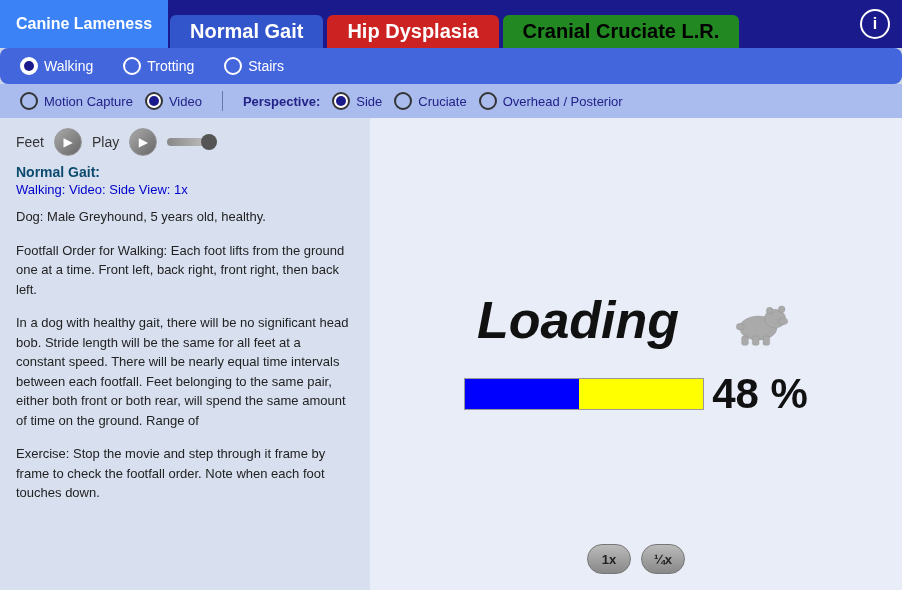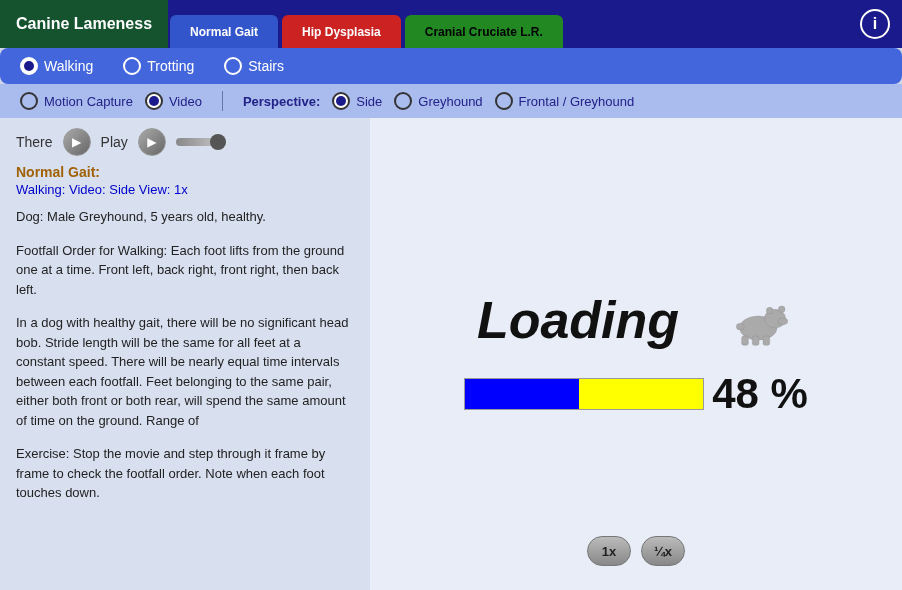--- a/index.html
+++ b/index.html
@@ -6,35 +6,35 @@
     body { width: 902px; height: 590px; overflow: hidden; font-family: Arial, sans-serif; background: #d0d8e8; }
 
     
     #top-nav {
       display: flex;
       align-items: stretch;
       background: #1a1a8c;
       height: 48px;
     }
     #app-title {
-      background: #14532d;
+      background: #3b82f6;
       color: white;
       font-weight: bold;
       font-size: 16px;
       padding: 0 16px;
       display: flex;
       align-items: center;
       white-space: nowrap;
     }
     .nav-tab {
       display: flex;
       align-items: center;
       justify-content: center;
       padding: 0 20px;
-      font-size: 12px;
+      font-size: 20px;
       font-weight: bold;
       cursor: pointer;
       border-radius: 6px 6px 0 0;
       margin: 15px 2px 0;
     }
     .nav-tab-active {
       background: #3355cc;
       color: white;
     }
     .nav-tab-red {
@@ -173,21 +173,21 @@
     }
     .volume-knob {
       width: 16px; height: 16px;
       border-radius: 50%;
       background: #555;
       position: absolute;
       top: -4px;
       right: 0;
     }
     #text-title {
-      color: #a16207;
+      color: #0c4a6e;
       font-weight: bold;
       font-size: 14px;
       margin-bottom: 2px;
     }
     #text-subtitle {
       color: #0000cc;
       font-size: 13px;
       margin-bottom: 10px;
     }
     #scroll-area {
@@ -265,21 +265,21 @@
       background: #ffff00;
     }
     #percent-text {
       font-size: 42px;
       font-weight: bold;
       color: #111;
     }
 
     #bottom-controls {
       position: absolute;
-      bottom: 24px;
+      bottom: 16px;
       display: flex;
       gap: 10px;
     }
     .speed-btn {
       width: 44px; height: 30px;
       border-radius: 16px;
       background: linear-gradient(to bottom, #bbb, #888);
       border: 1px solid #777;
       display: flex; align-items: center; justify-content: center;
       cursor: pointer;
@@ -340,33 +340,33 @@
   <div class="divider-v"></div>
   <span class="perspective-label">Perspective:</span>
   <div class="radio-item2">
     <div class="radio-circle" style="border-color:#333;">
       <div class="radio-circle-inner" style="background:#1a1a8c;"></div>
     </div>
     <span>Side</span>
   </div>
   <div class="radio-item2">
     <div class="radio-circle-empty" style="border-color:#333;"></div>
-    <span>Greyhound</span>
+    <span>Cruciate</span>
   </div>
   <div class="radio-item2">
     <div class="radio-circle-empty" style="border-color:#333;"></div>
-    <span>Frontal / Greyhound</span>
+    <span>Overhead / Posterior</span>
   </div>
 </div>
 
 <div id="main-content">
 
   <div id="left-panel">
     <div id="audio-controls">
-      <span class="audio-label">There</span>
+      <span class="audio-label">Feet</span>
       <div class="audio-btn">▶</div>
       <span class="audio-label">Play</span>
       <div class="audio-btn">▶</div>
       <div class="volume-slider">
         <div class="volume-knob"></div>
       </div>
     </div>
     <div id="text-title">Normal Gait:</div>
     <div id="text-subtitle">Walking: Video: Side View: 1x</div>
     <div id="scroll-area">

